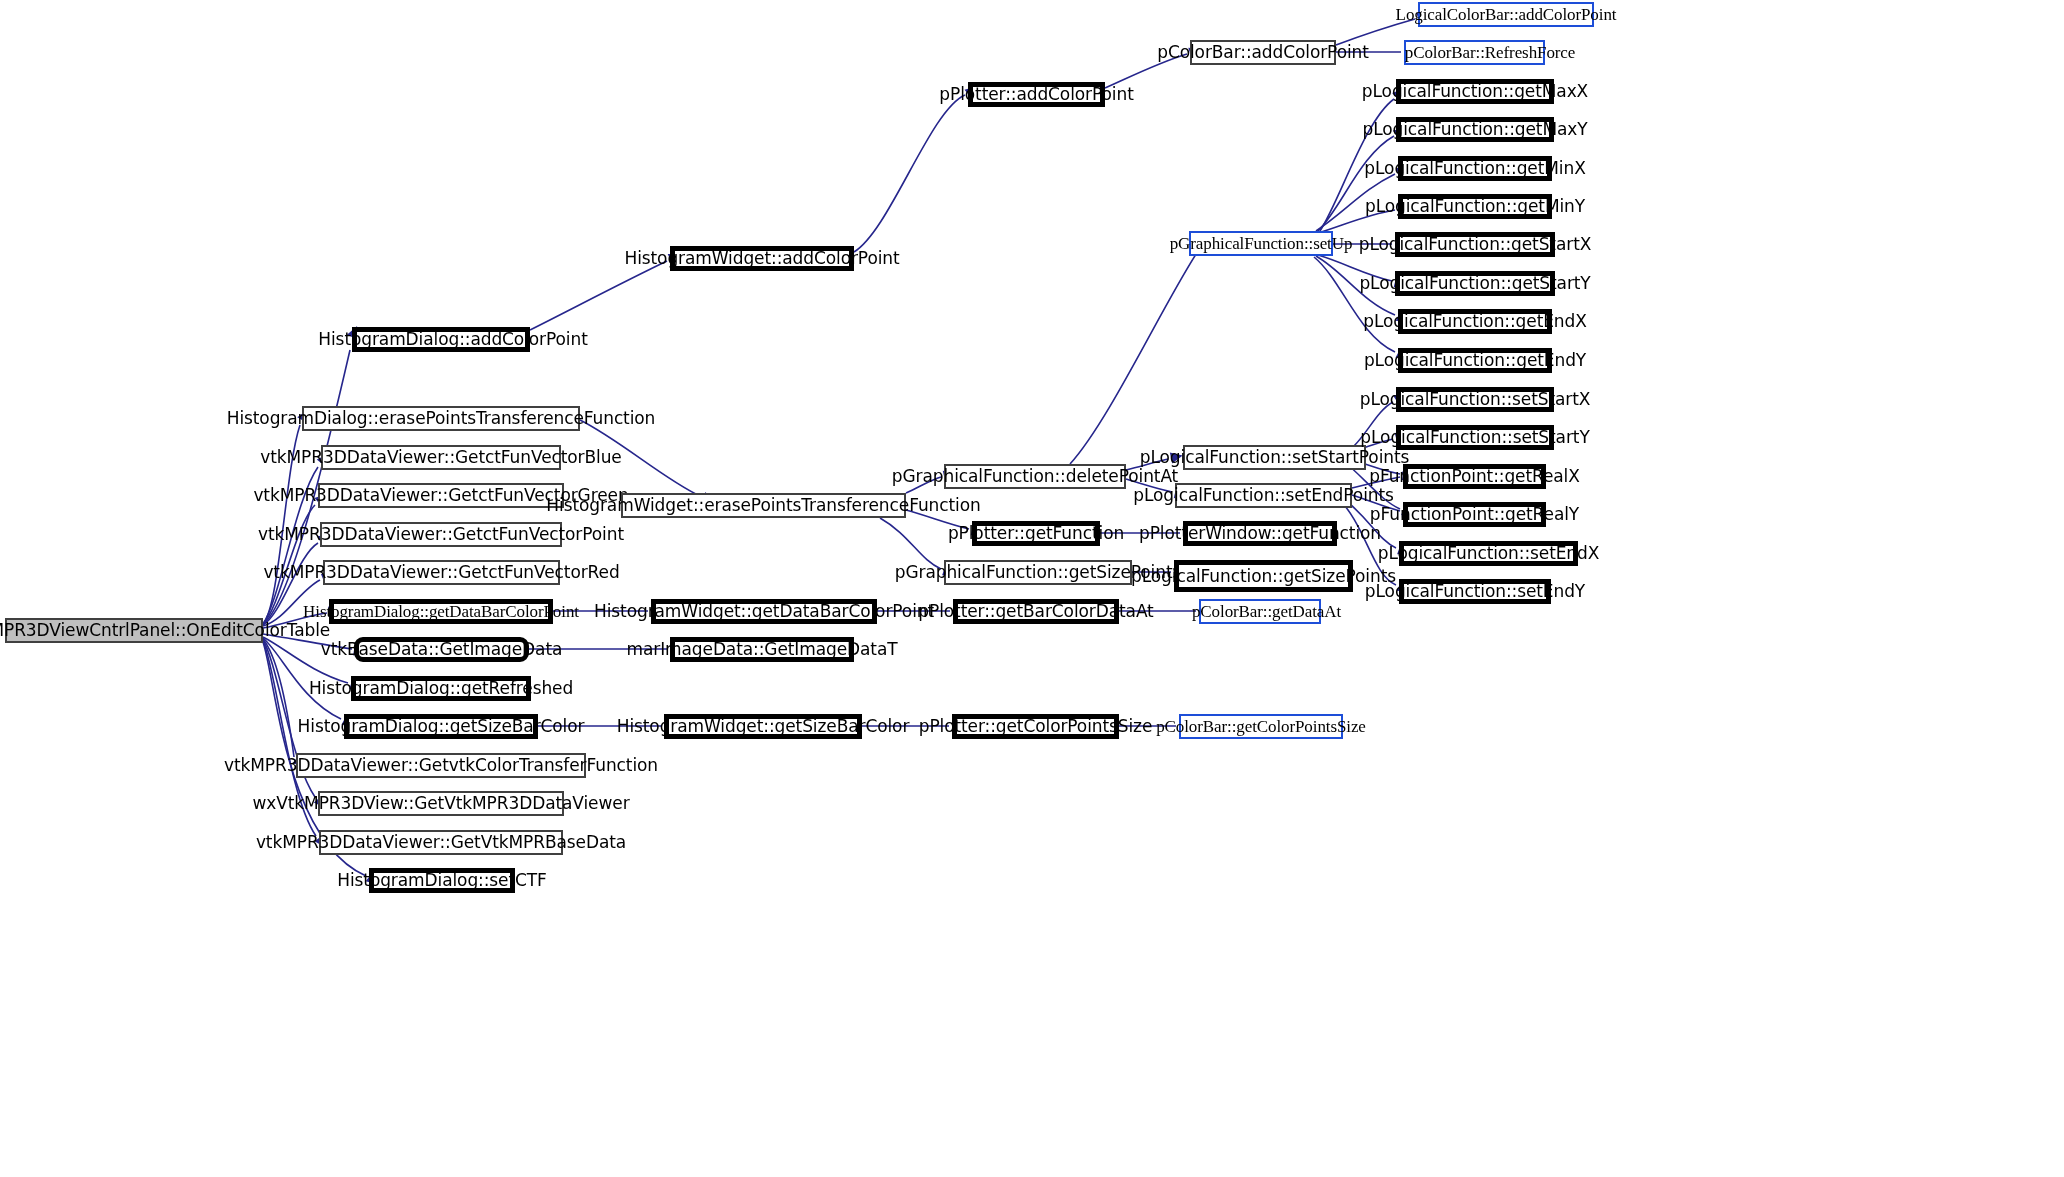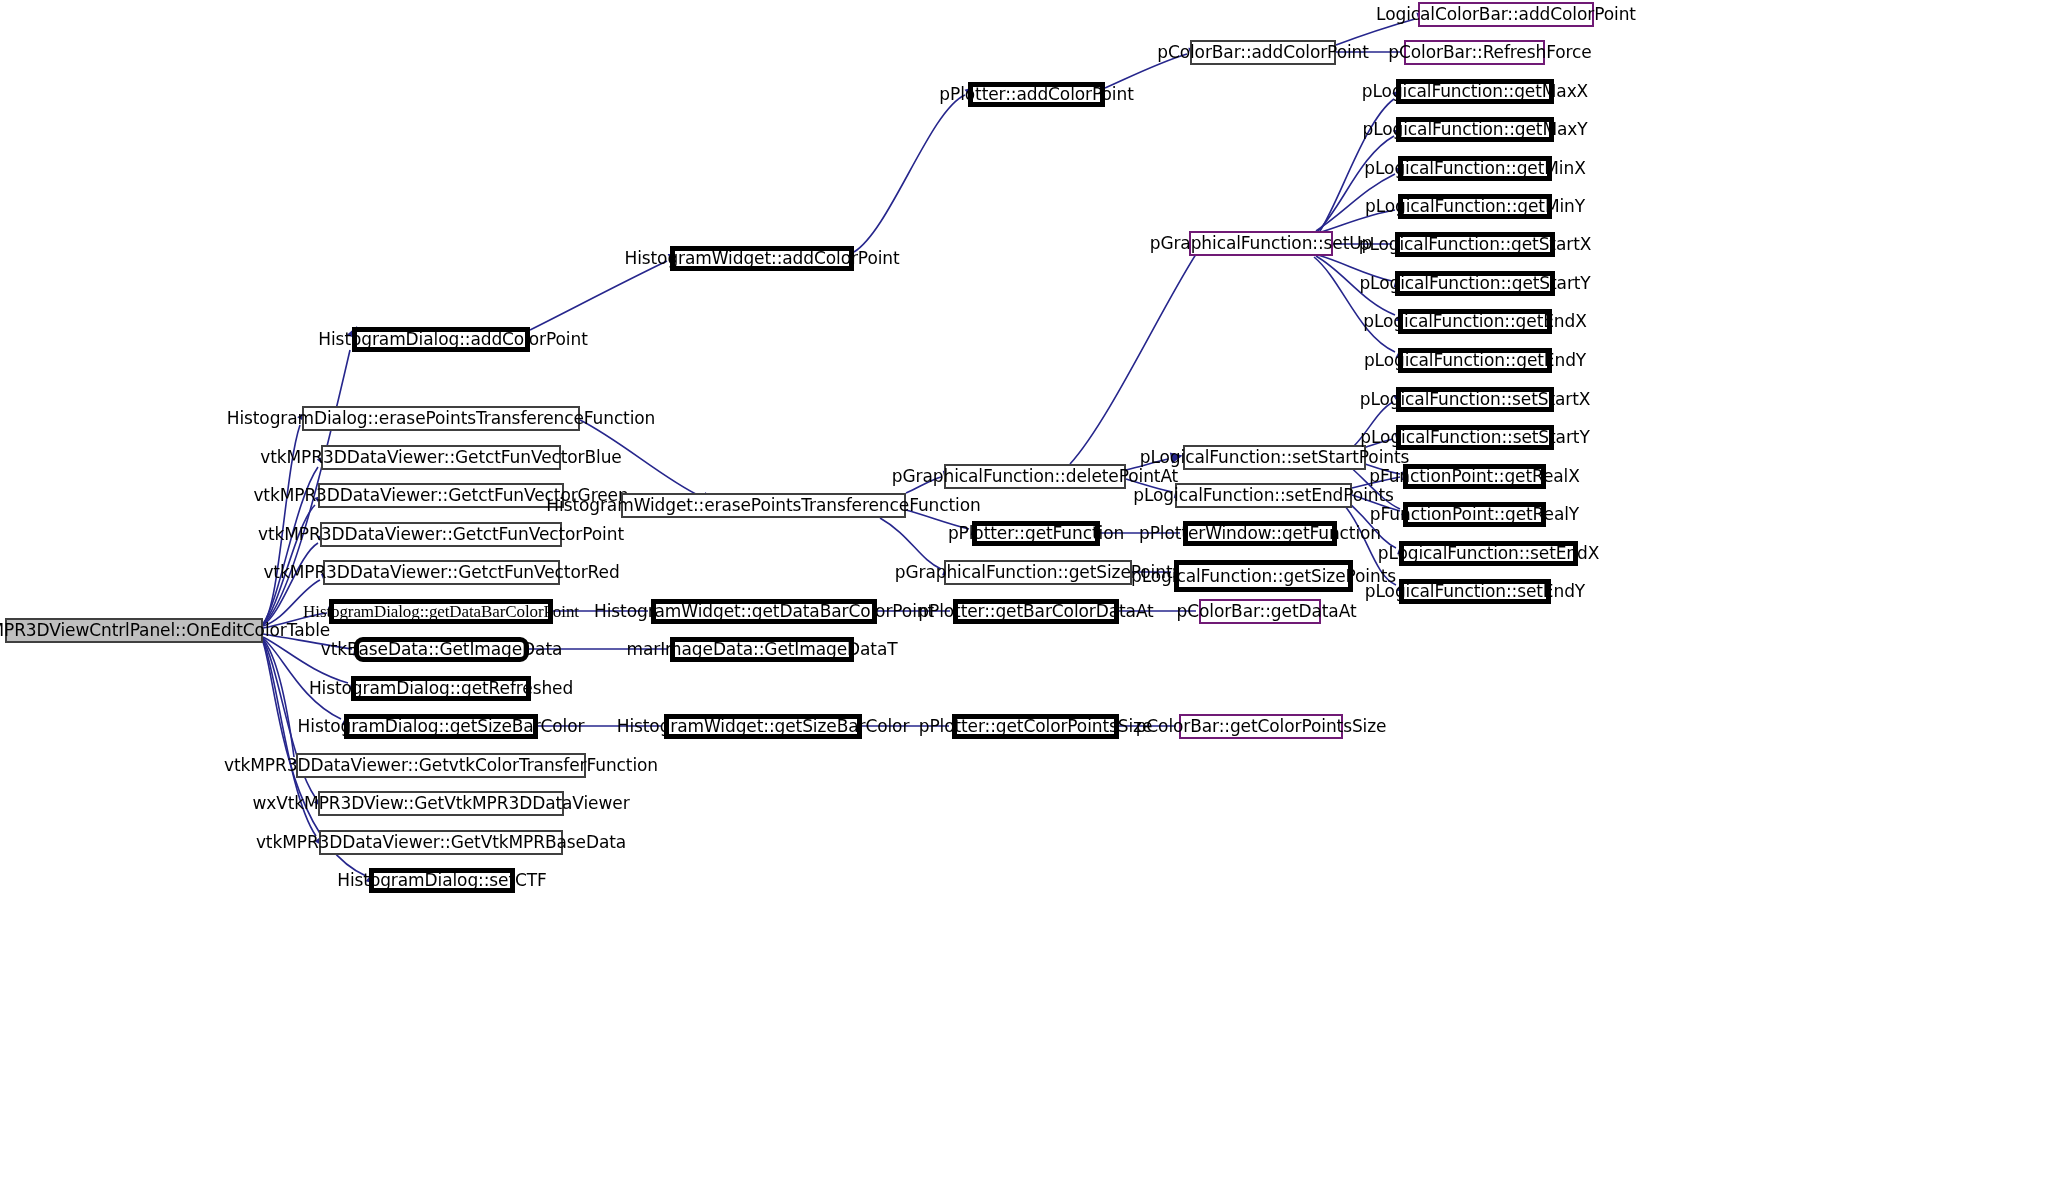--- a/index.html
+++ b/index.html
@@ -35,21 +35,22 @@
     line-height: 1;
     color: #000000;
     white-space: nowrap;
     letter-spacing: -0.1px;
     z-index: 2;
   }
   .node.thick {
     border: 2px solid #404040;
   }
   .node.red {
-    border: 2px solid #701a75;
+    border: 2px solid #1d4ed8;
+    font-family: Liberation Serif, serif;
   }
   .node.root {
     background: #bfbfbf;
     border: 2px solid #404040;
   }
   .node span {
     display: block;
     padding: 0 6px;
   }
 </style>

